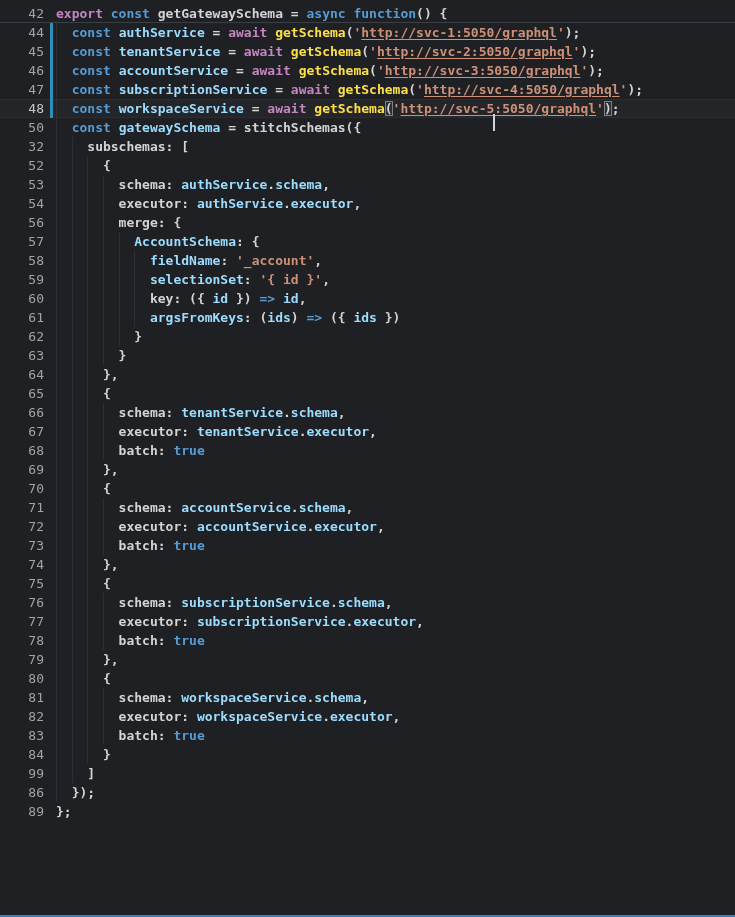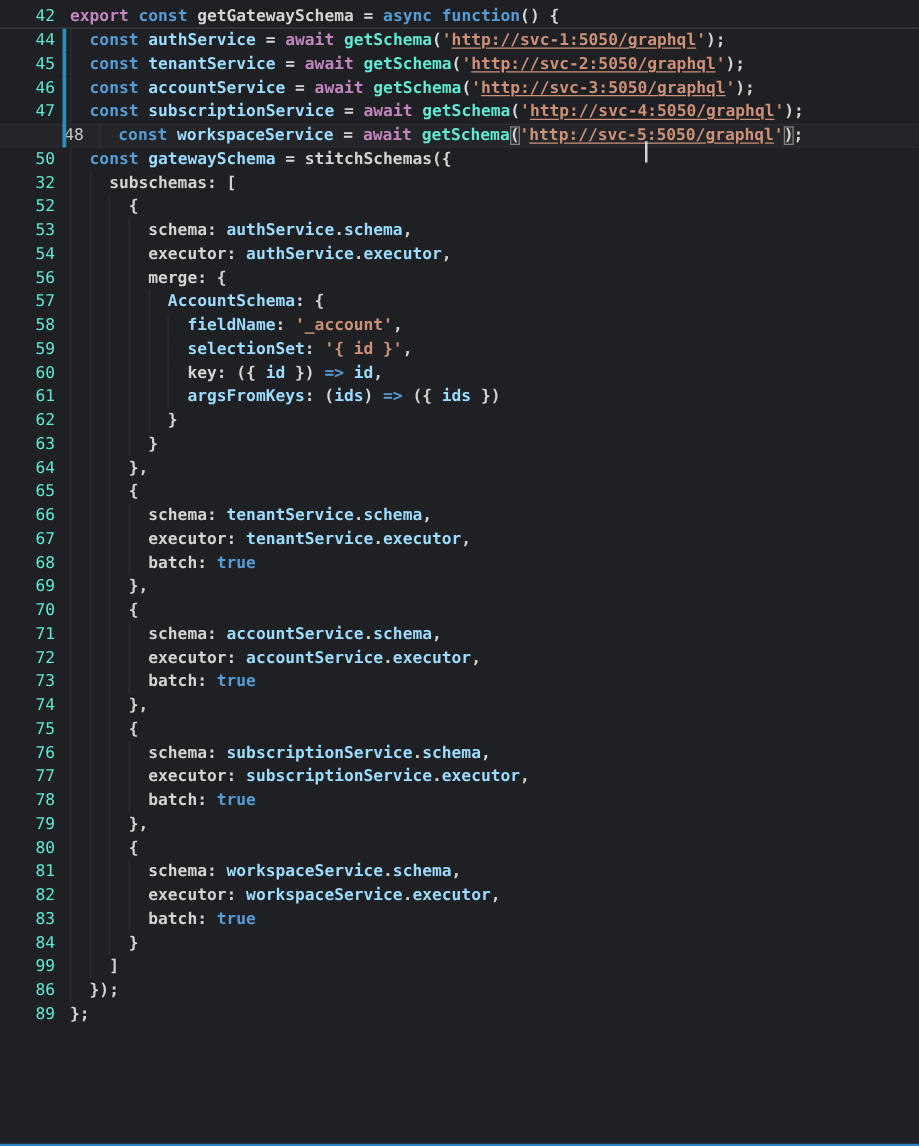--- a/index.html
+++ b/index.html
@@ -30,23 +30,23 @@
   }
   .row.sticky { box-shadow: inset 0 -1px 0 #3a3e45; }
   .row.cur {
     background: rgba(255,255,255,0.025);
     box-shadow: inset 0 1px 0 #2a2d32, inset 0 -1px 0 #2a2d32;
   }
   .num {
     flex: none;
     width: 44px;
     text-align: right;
-    color: #5eead4;
+    color: #a3a3a3;
   }
-  .row.cur .num { color: #c6c6c6; margin-left: 23px; }
+  .row.cur .num { color: #c6c6c6; }
   .gitbar {
     position: absolute;
     left: 50px;
     top: 0;
     bottom: 0;
     width: 3px;
     background: #2b8fb8;
   }
   .code {
     position: relative;
@@ -58,21 +58,21 @@
   .g {
     position: absolute;
     top: 0;
     bottom: 0;
     width: 1px;
     background: #2c3036;
   }
   .k1 { color: #c586c0; }
   .k2 { color: #569cd6; }
   .v  { color: #9cdcfe; }
-  .fn { color: #5eead4; }
+  .fn { color: #fde047; }
   .s  { color: #ce9178; }
   .sl { color: #ce9178; text-decoration: underline; text-underline-offset: 2px; }
   .p  { color: #d4d4d4; }
   .pb {
     color: #d4d4d4;
     outline: 1px solid #7f7f7f;
     outline-offset: -1px;
     background: rgba(120,120,120,0.12);
   }
   .caret {

